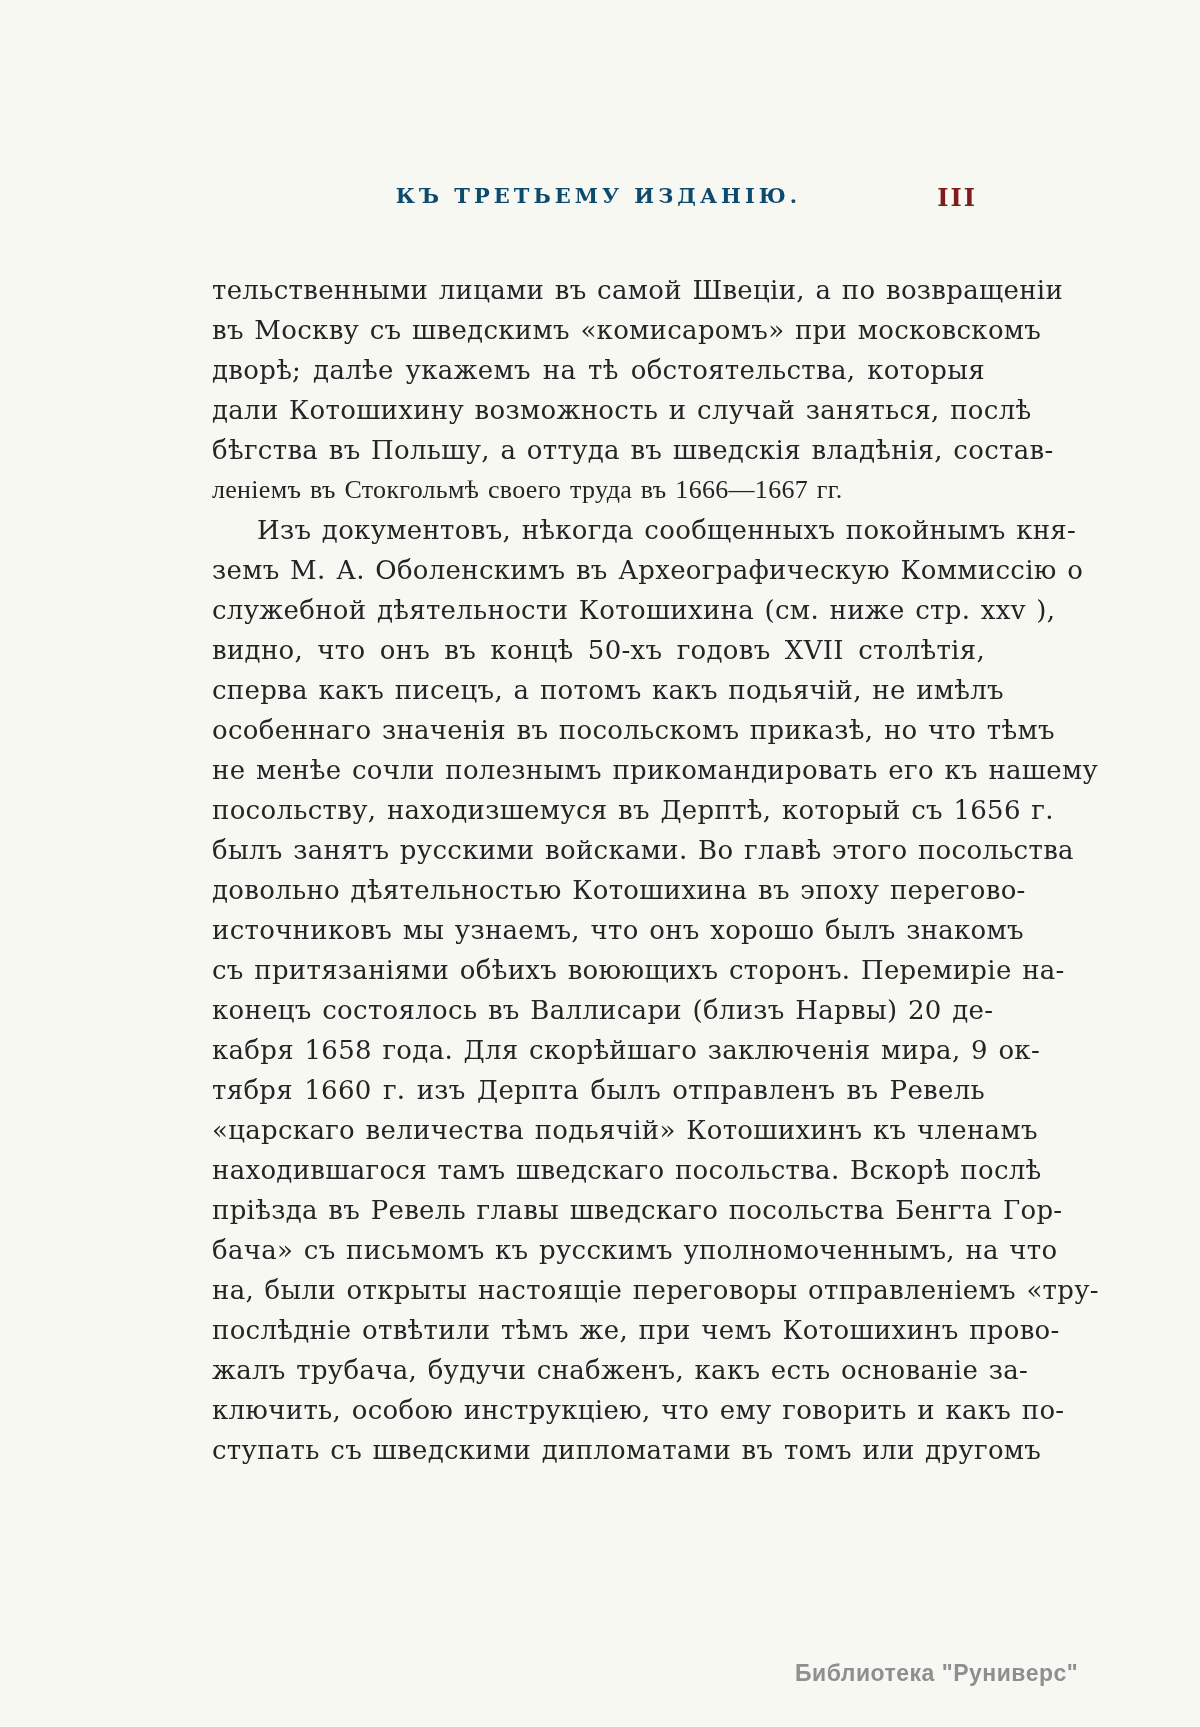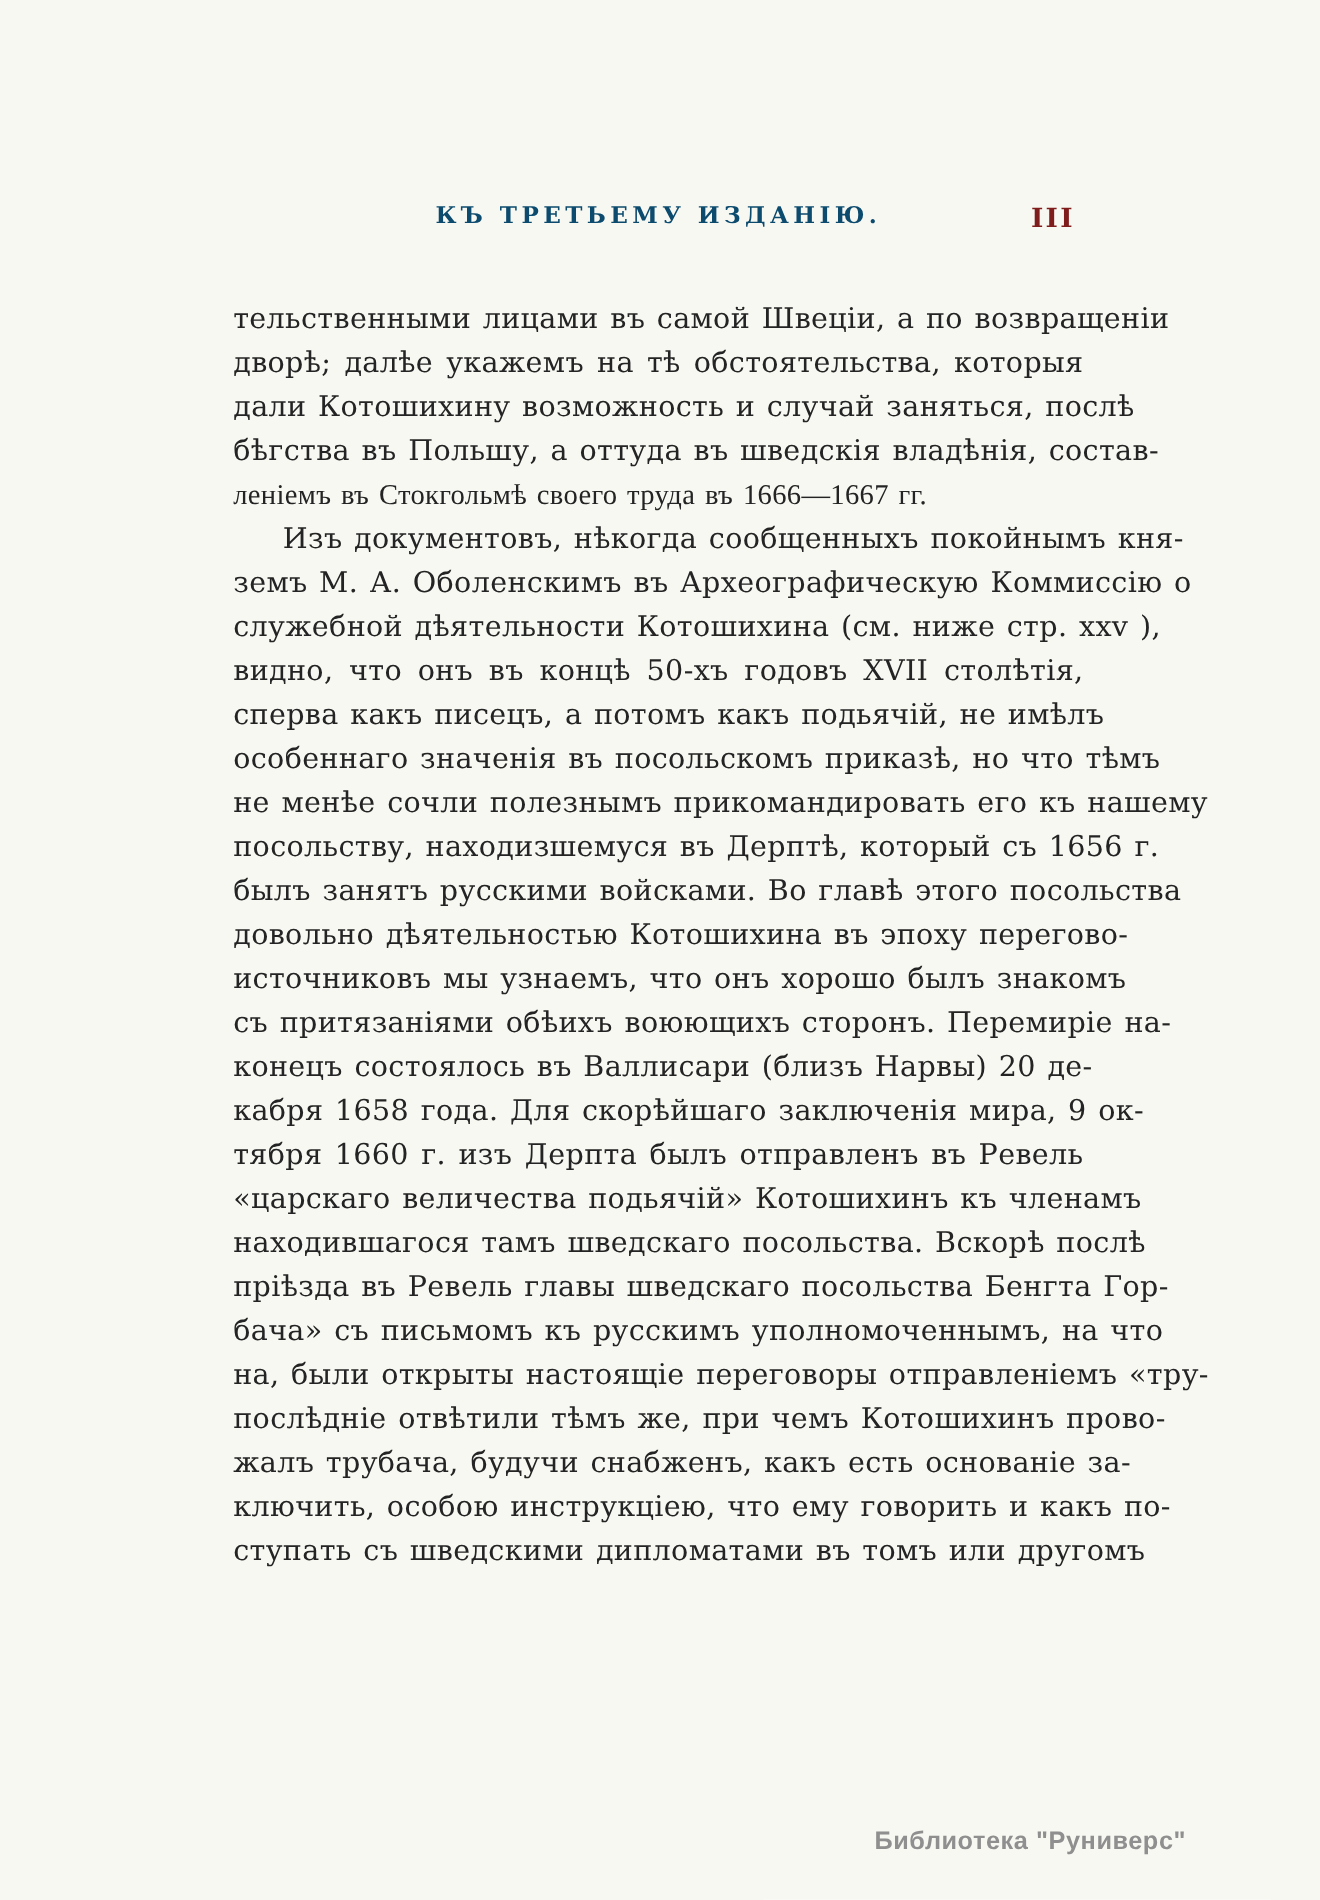--- a/index.html
+++ b/index.html
@@ -83,20 +83,21 @@
 <div class="page">
 
   <div class="running-header">
     <div class="running-title">КЪ ТРЕТЬЕМУ ИЗДАНІЮ.</div>
     <div class="page-number">III</div>
   </div>
 
   <div class="text-column">
     <div>
       <div class="line">тельственными лицами въ самой Швеціи,  а по возвращеніи</div>
+      <div class="line">въ  Москву  съ  шведскимъ  «комисаромъ»  при  московскомъ</div>
       <div class="line">дворѣ;  далѣе  укажемъ  на  тѣ  обстоятельства,  которыя</div>
       <div class="line">дали  Котошихину  возможность  и  случай заняться,  послѣ</div>
       <div class="line">бѣгства  въ  Польшу,  а оттуда  въ шведскія  владѣнія,  состав-</div>
       <div class="line para-end">леніемъ  въ Стокгольмѣ  своего труда  въ  1666—1667  гг.</div>
     </div>
     <div>
       <div class="line indent">Изъ документовъ,  нѣкогда  сообщенныхъ  покойнымъ  кня-</div>
       <div class="line">земъ  М.  А.  Оболенскимъ  въ  Археографическую  Коммиссію  о</div>
       <div class="line">служебной  дѣятельности  Котошихина  (см.  ниже  стр.  xxv  ),</div>
       <div class="line">видно,  что  онъ  въ  концѣ  50-хъ  годовъ  XVII  столѣтія,</div>

